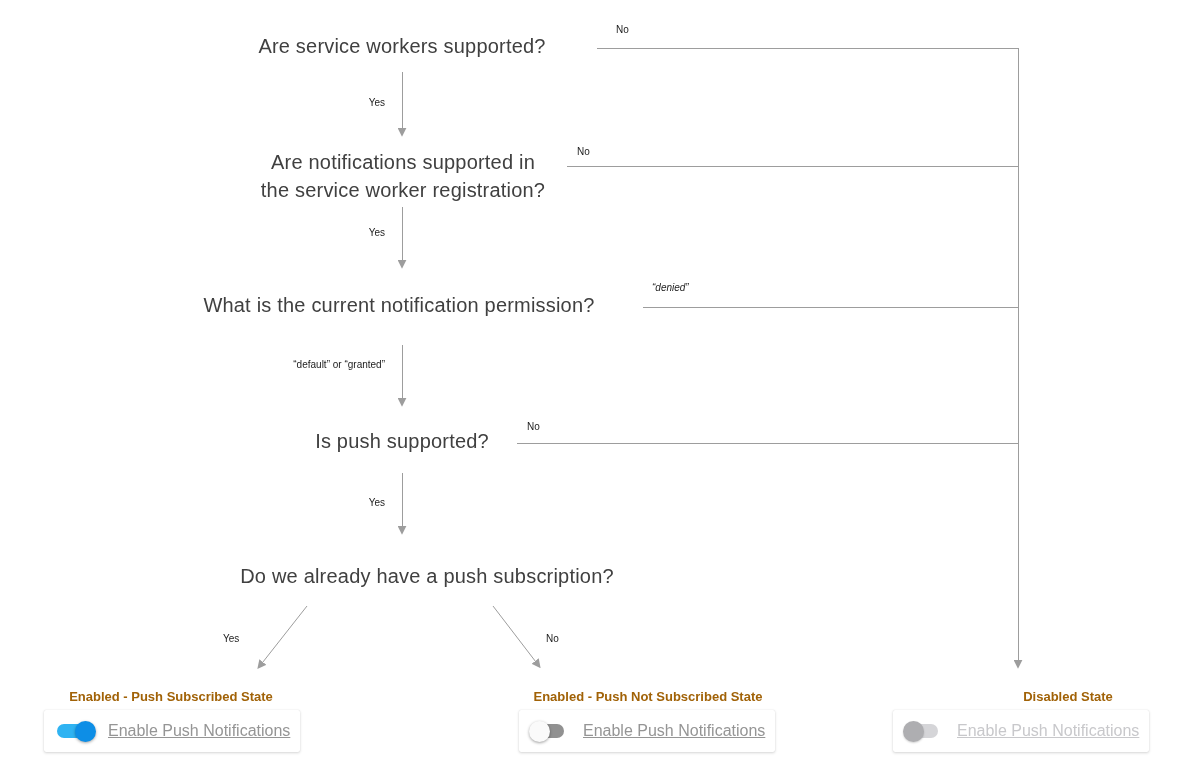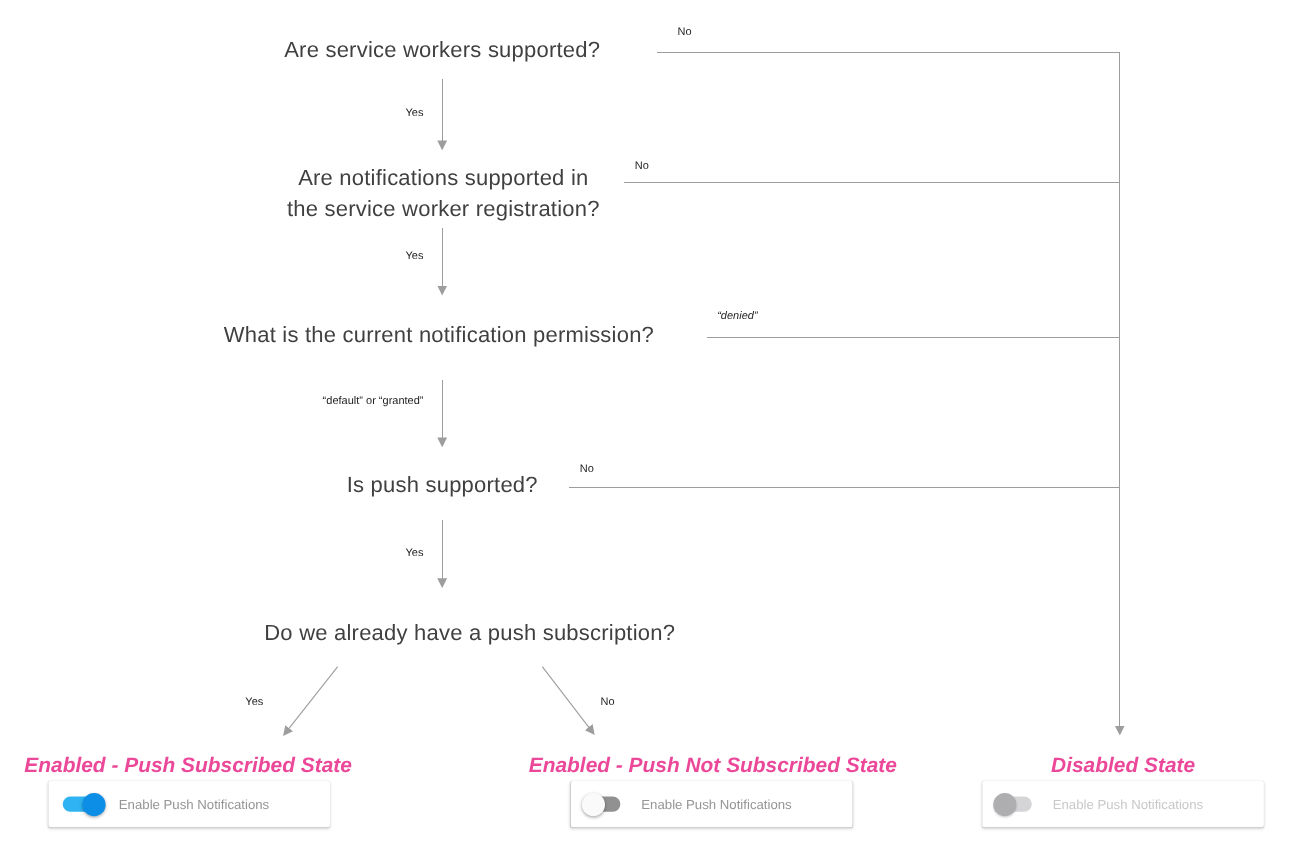--- a/index.html
+++ b/index.html
@@ -16,39 +16,39 @@
     color:#404040; white-space:nowrap; text-align:center;
   }
   .q.two-line { line-height:28px; }
   .edge-label {
     position:absolute; font-size:10px; line-height:16px; color:#1c1c1c;
     white-space:nowrap;
   }
   .edge-label.ra { text-align:right; }
   .state-label {
     position:absolute; top:687px; transform:translateX(-50%);
-    font-size:19px; line-height:20px; font-style:italic; font-weight:700;
-    color:#ec4899; white-space:nowrap;
+    font-size:13px; line-height:20px; font-weight:700;
+    color:#a16207; white-space:nowrap;
   }
   .card {
     position:absolute; top:710px; width:256px; height:42px;
     background:#ffffff; border-radius:2px; box-sizing:border-box;
     box-shadow:0 0 1px rgba(0,0,0,.15), 0 1px 3px rgba(0,0,0,.16);
     display:flex; align-items:center; padding-left:10px;
   }
   .switch { position:relative; width:42px; height:22px; flex:0 0 auto; }
   .switch .track { position:absolute; left:3px; top:4px; width:32px; height:14px; border-radius:7px; }
   .switch .knob  { position:absolute; top:1px; width:21px; height:21px; border-radius:50%; }
   .switch.on  .track { background:#2fb3f2; }
   .switch.on  .knob  { right:0; background:#0d8ee6; box-shadow:0 1px 3px rgba(0,0,0,.35); }
   .switch.off .track { background:#919191; }
   .switch.off .knob  { left:0; background:#fafafa; box-shadow:0 1px 3px rgba(0,0,0,.38); }
   .switch.disabled .track { background:#d5d5d8; }
   .switch.disabled .knob  { left:0; background:#aeaeb1; box-shadow:0 1px 2px rgba(0,0,0,.18); }
-  .card-label { margin-left:12px; font-size:12px; line-height:18px; color:#959595; white-space:nowrap; }
+  .card-label { margin-left:12px; font-size:16px; line-height:18px; color:#959595; white-space:nowrap;text-decoration:underline; }
   .card.disabled .card-label { color:#c8c8cb; }
 </style>
 </head>
 <body>
 
 <div class="canvas">
 
   <svg class="connectors" width="1179" height="776" viewBox="0 0 1179 776">
     <defs>
       <marker id="arrow" viewBox="0 0 10 10" refX="7" refY="5" markerWidth="9" markerHeight="9" orient="auto">
@@ -93,21 +93,21 @@
   <div class="edge-label" style="left:652px; top:280px;font-style:italic;">“denied”</div>
 
   <div class="edge-label ra" style="left:285px; top:495px; width:100px;">Yes</div>
   <div class="edge-label" style="left:527px; top:419px;">No</div>
 
   <div class="edge-label" style="left:223px; top:631px;">Yes</div>
   <div class="edge-label" style="left:546px; top:631px;">No</div>
 
   <div class="state-label" style="left:171px;">Enabled - Push Subscribed State</div>
   <div class="state-label" style="left:648px;">Enabled - Push Not Subscribed State</div>
-  <div class="state-label" style="left:1021px;text-align:center;">Disabled State</div>
+  <div class="state-label" style="left:1068px;text-align:center;">Disabled State</div>
 
   <div class="card" style="left:44px;">
     <div class="switch on">
       <div class="track"></div>
       <div class="knob"></div>
     </div>
     <div class="card-label">Enable Push Notifications</div>
   </div>
 
   <div class="card" style="left:519px;">

